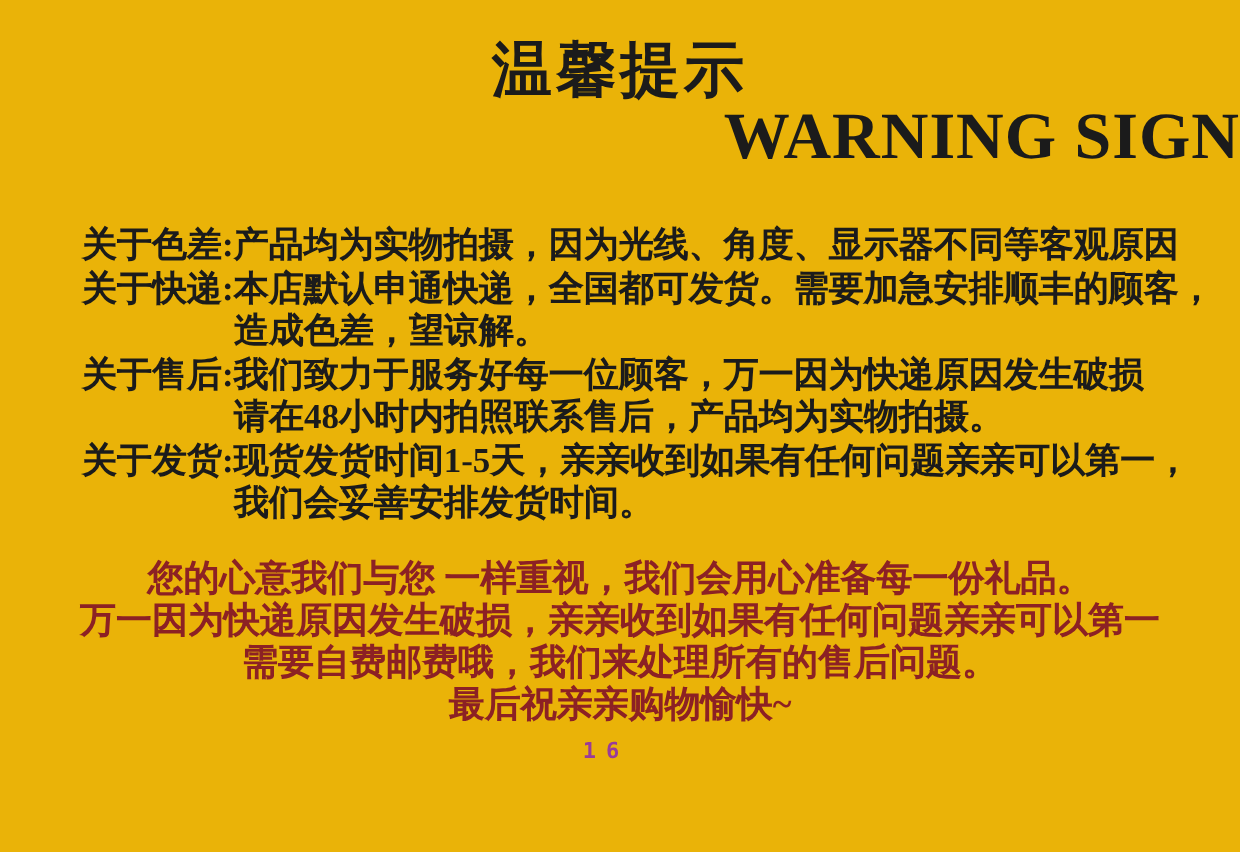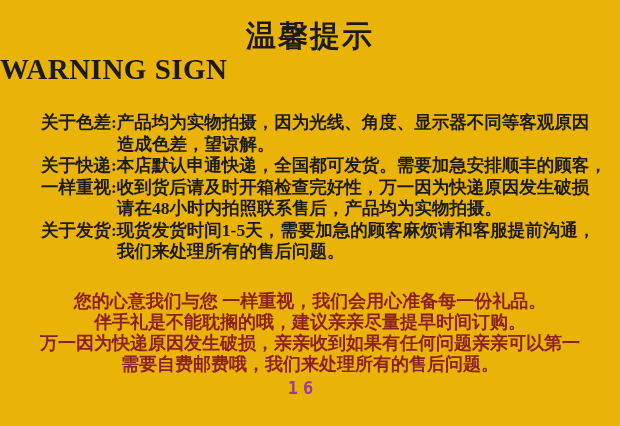--- a/index.html
+++ b/index.html
@@ -20,89 +20,89 @@
     margin: 0;
     padding-top: 19px;
     font-size: 30px;
     line-height: 34px;
     font-weight: bold;
     text-align: center;
     letter-spacing: 2px;
   }
   .title-en {
     margin: 0;
-    font-size: 29px;
+    font-size: 33px;
     line-height: 32px;
     font-weight: bold;
-    text-align: left;
+    text-align: right;
     letter-spacing: 0.5px;
   }
   .body-block {
     margin-top: 27px;
     margin-left: 41px;
     margin-right: 18px;
   }
   .body-line {
     font-size: 17.5px;
     line-height: 21.5px;
     font-weight: bold;
     white-space: nowrap;
     color: var(--text-black, #1b1b1b);
   }
   .body-line.indent {
     padding-left: 76px;
   }
   .notice-block {
-    margin-top: 28px;
+    margin-top: 16px;
     text-align: center;
   }
   .notice-line {
     font-size: 18px;
     line-height: 21px;
     font-weight: bold;
     white-space: nowrap;
     color: var(--notice-red, #8c2124);
   }
   .page-number-row {
     margin-top: 3px;
     text-align: center;
   }
   .page-number {
     display: inline-block;
     position: relative;
     left: -7px;
     font-family: "DejaVu Sans Mono", "Liberation Mono", monospace;
-    font-size: 17px;
+    font-size: 11px;
     font-weight: bold;
     letter-spacing: 5px;
     color: var(--page-number-purple, #993b99);
   }
 </style>
 </head>
 <body>
 
 <div class="page">
 
   <h1 class="title-cn">温馨提示</h1>
   <h2 class="title-en">WARNING SIGN</h2>
 
   <div class="body-block">
     <div class="body-line">关于色差:产品均为实物拍摄，因为光线、角度、显示器不同等客观原因</div>
+    <div class="body-line">关于快递:本店默认申通快递，全国都可发货。需要加急安排顺丰的顾客，</div>
     <div class="body-line indent">造成色差，望谅解。</div>
-    <div class="body-line">关于快递:本店默认申通快递，全国都可发货。需要加急安排顺丰的顾客，</div>
-    <div class="body-line">一样重视:收到货后请及时开箱检查完好性，万一因为快递原因发生破损</div>
+    <div class="body-line">关于售后:我们致力于服务好每一位顾客，万一因为快递原因发生破损</div>
     <div class="body-line indent">请在48小时内拍照联系售后，产品均为实物拍摄。</div>
-    <div class="body-line">关于发货:现货发货时间1-5天，需要加急的顾客麻烦请和客服提前沟通，</div>
-    <div class="body-line indent">我们来处理所有的售后问题。</div>
+    <div class="body-line">关于发货:现货发货时间1-5天，亲亲收到如果有任何问题亲亲可以第一，</div>
+    <div class="body-line indent">我们会妥善安排发货时间。</div>
   </div>
 
   <div class="notice-block">
     <div class="notice-line">您的心意我们与您 一样重视，我们会用心准备每一份礼品。</div>
-    <div class="notice-line">伴手礼是不能耽搁的哦，建议亲亲尽量提早时间订购。</div>
     <div class="notice-line">万一因为快递原因发生破损，亲亲收到如果有任何问题亲亲可以第一</div>
     <div class="notice-line">需要自费邮费哦，我们来处理所有的售后问题。</div>
+    <div class="notice-line">最后祝亲亲购物愉快~</div>
   </div>
 
   <div class="page-number-row">
     <span class="page-number">16</span>
   </div>
 
 </div>
 
 </body></html>

